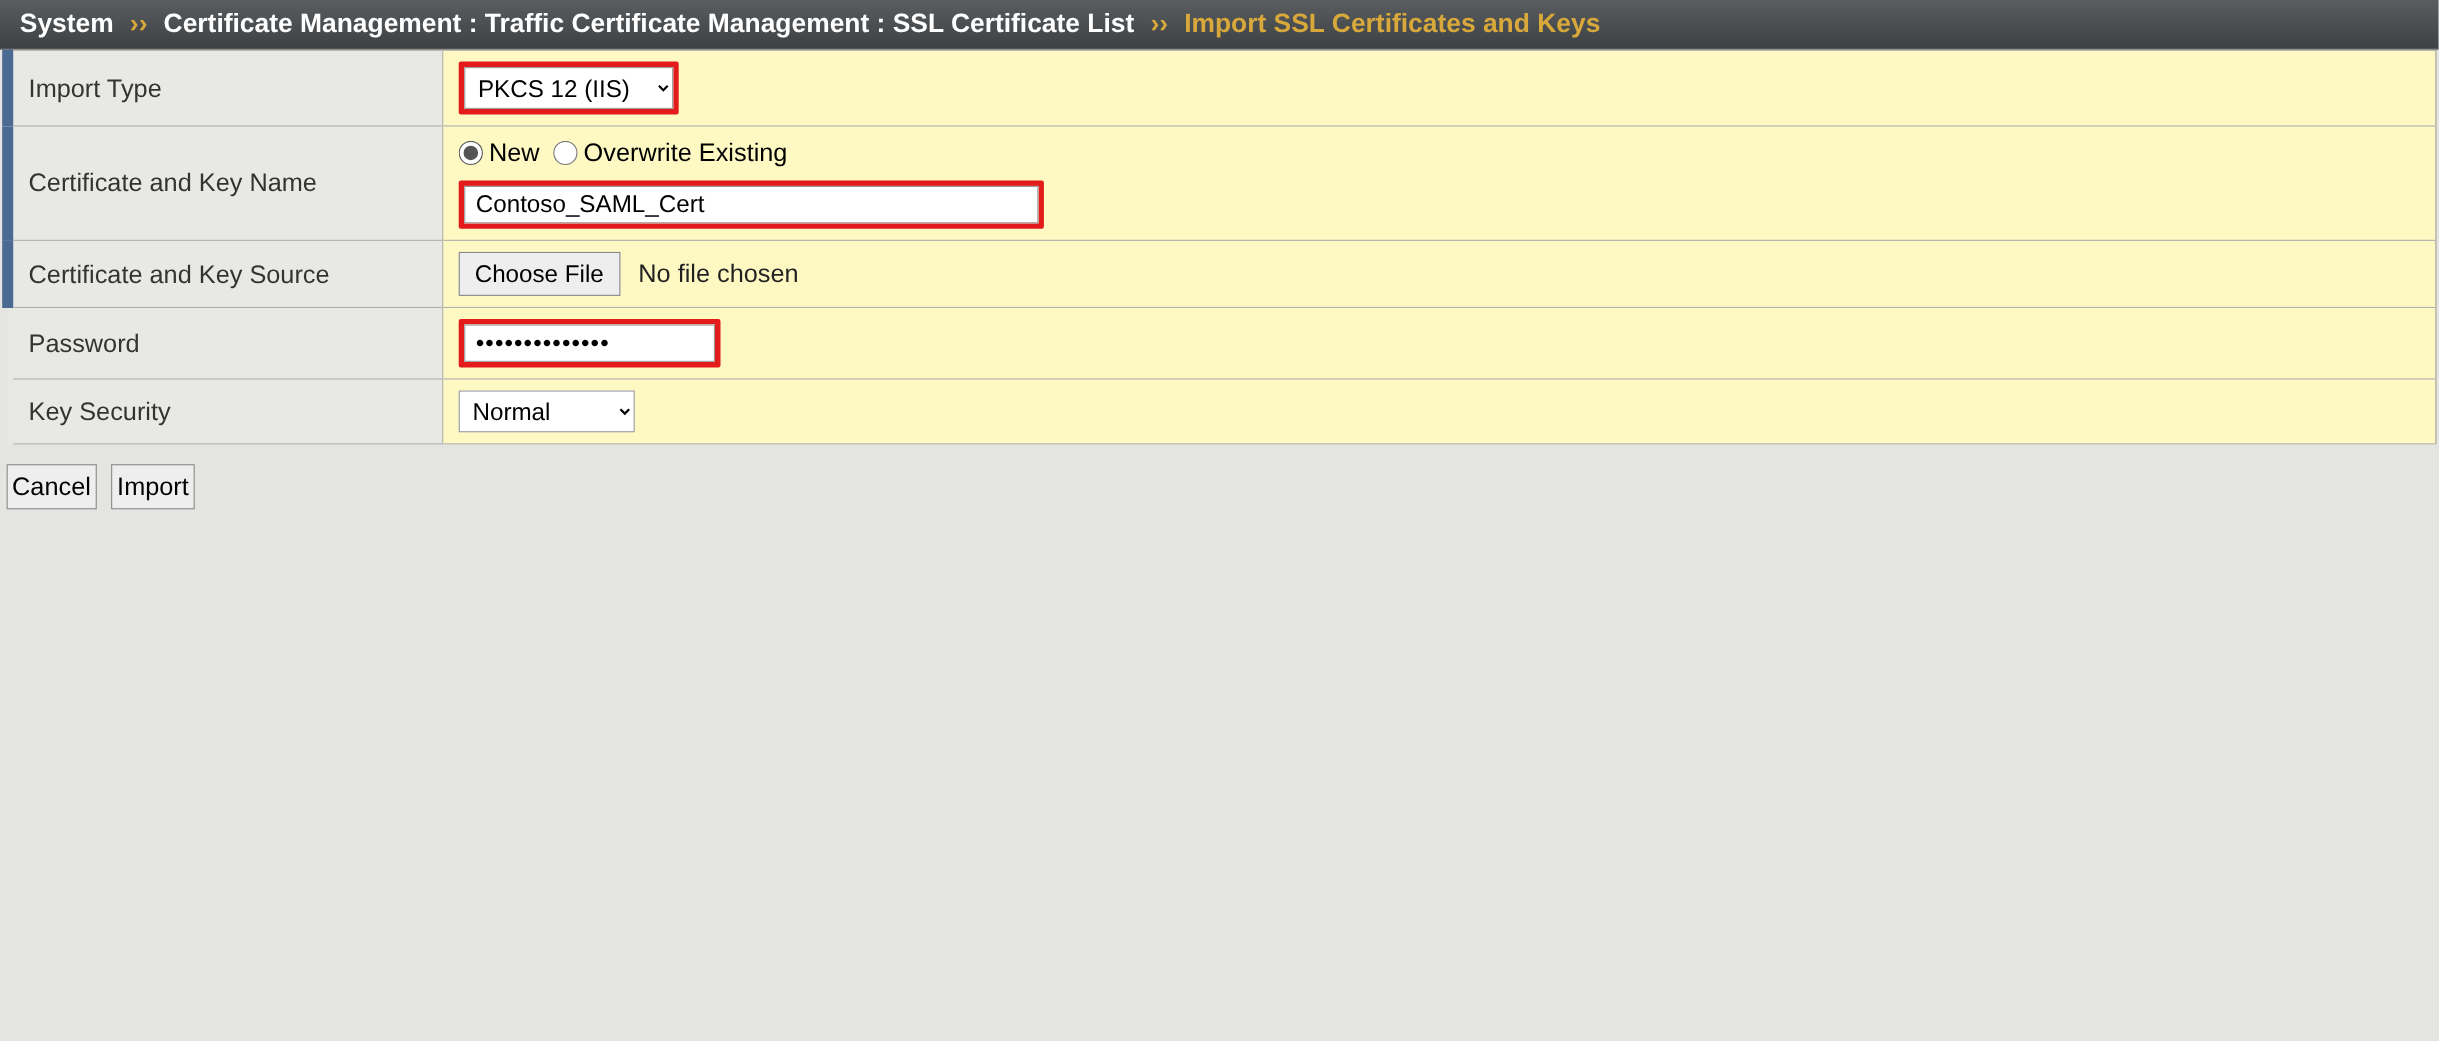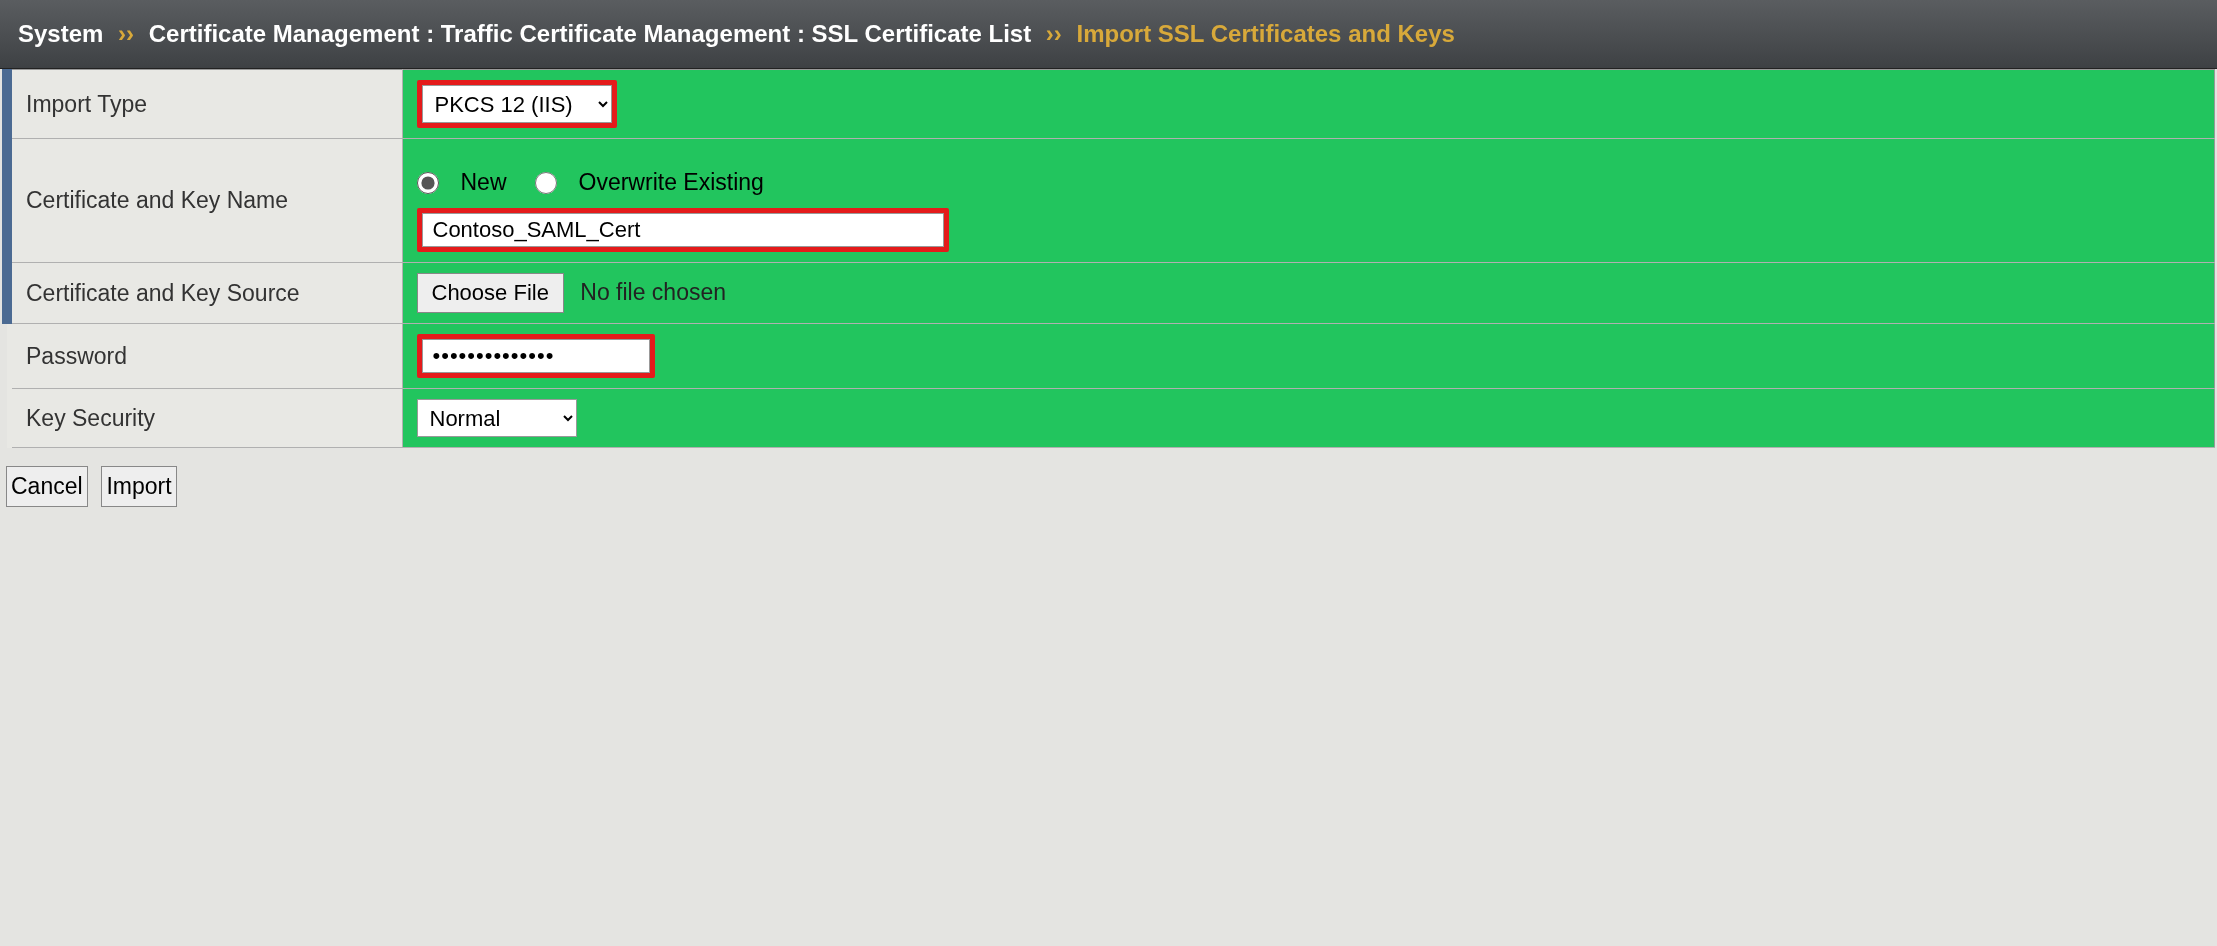--- a/index.html
+++ b/index.html
@@ -7,21 +7,21 @@
       margin: 0;
       padding: 0;
     }
     body {
       font-family: Arial, Helvetica, sans-serif;
       background-color: #e4e4e1;
       font-size: 21px;
     }
     .breadcrumb-bar {
       background: linear-gradient(to bottom, #5a5d60, #3e4144);
-      padding: 20px 18px;
+      padding: 8px 18px;
       color: #ffffff;
       font-size: 24px;
       font-weight: bold;
       border-bottom: 1px solid #222;
     }
     .breadcrumb-bar a {
       color: #ffffff;
       text-decoration: none;
     }
     .breadcrumb-sep {
@@ -58,21 +58,21 @@
       background-color: #e8e8e4;
       width: 395px;
       border-right: 1px solid #b0b0b0;
       border-left: 10px solid #4b6a92;
       color: #333;
     }
     .form-table td.label-cell.no-accent {
       border-left: 10px solid transparent;
     }
     .form-table td.value-cell {
-      background-color: #22c55e;
+      background-color: #fef9c3;
     }
     .highlight-red {
       border: 5px solid #e41b1b;
       border-radius: 2px;
       display: inline-block;
     }
     select, input[type="text"], input[type="password"] {
       font-size: 22px;
       padding: 4px 8px;
       border: 1px solid #999;
@@ -96,22 +96,21 @@
       width: 228px;
       height: 34px;
       padding-left: 10px;
       letter-spacing: 1px;
     }
     .radio-row {
       margin-bottom: 12px;
       font-size: 23px;
       display: flex;
       align-items: center;
-      gap: 22px;
-      margin-top: 20px;
+      gap: 6px;
     }
     .radio-row input[type="radio"] {
       width: 22px;
       height: 22px;
       accent-color: #555;
     }
     .file-btn {
       font-size: 22px;
       padding: 6px 14px;
       border: 1px solid #888;

